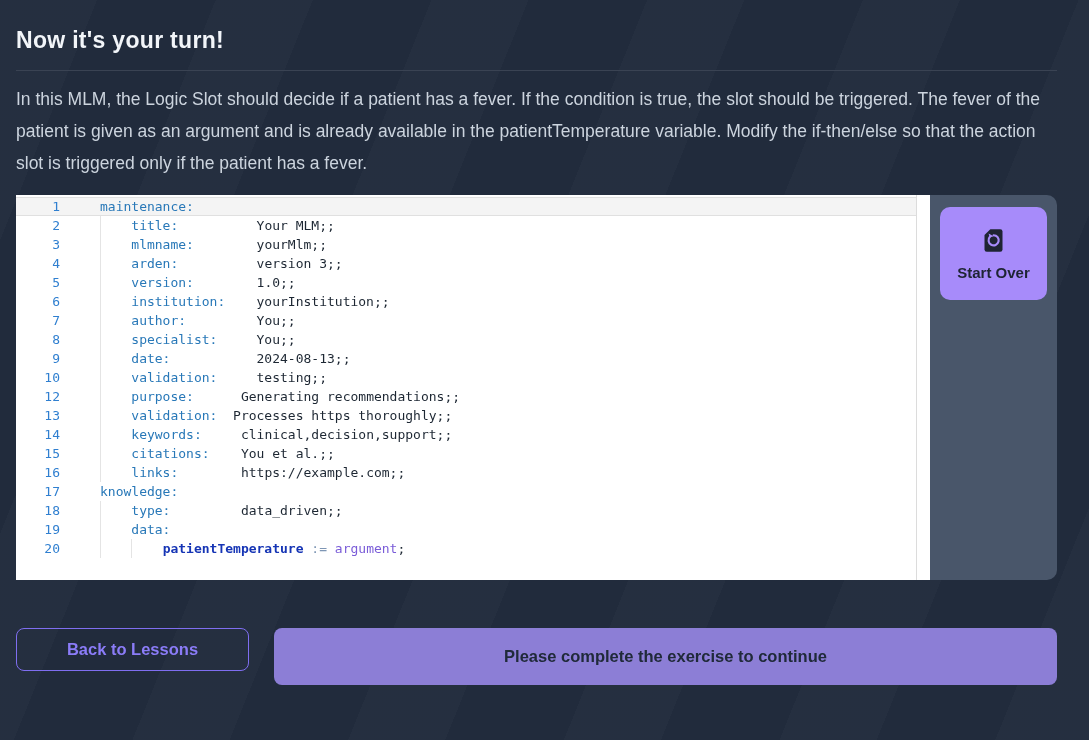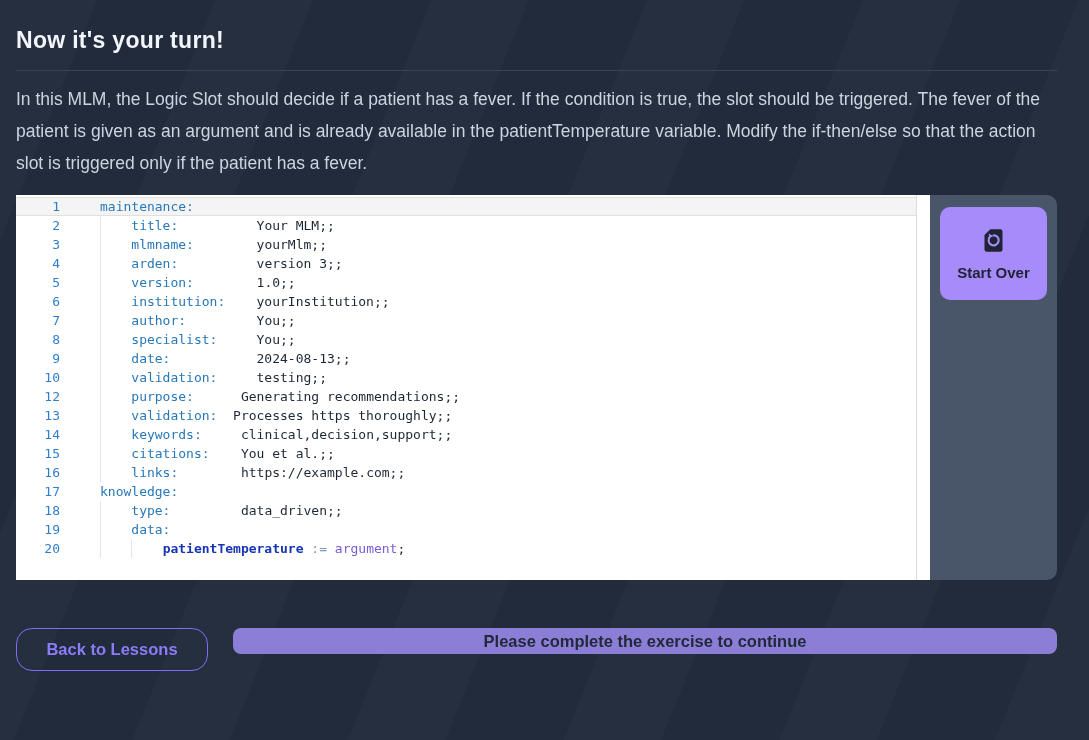--- a/index.html
+++ b/index.html
@@ -65,27 +65,27 @@
     gap: 7px;
   }
   .btn-startover .label {
     color: #1e2433; font-size: 15px; font-weight: 700;
     font-family: "Liberation Sans", sans-serif;
   }
 
   
   .footer { display: flex; gap: 25px; margin-top: 48px; }
   .btn-back {
-    width: 192px; height: 43px; background: transparent; cursor: pointer;
-    border: 1.5px solid #7f6ef0; border-radius: 16px;
+    width: 233px; height: 43px; background: transparent; cursor: pointer;
+    border: 1.5px solid #7f6ef0; border-radius: 8px;
     color: #8b7cf8; font-size: 16.5px; font-weight: 700;
     font-family: "Liberation Sans", sans-serif;
   }
   .btn-continue {
-    flex: 1; height: 26px; border: none; border-radius: 8px;
+    flex: 1; height: 57px; border: none; border-radius: 8px;
     background: #8c7ed6; color: #202a3a; font-size: 16.5px; font-weight: 700;
     font-family: "Liberation Sans", sans-serif;
   }
 </style>
 </head>
 <body>
 
 <div class="page">
 
   <h1 class="page-title">Now it's your turn!</h1>

